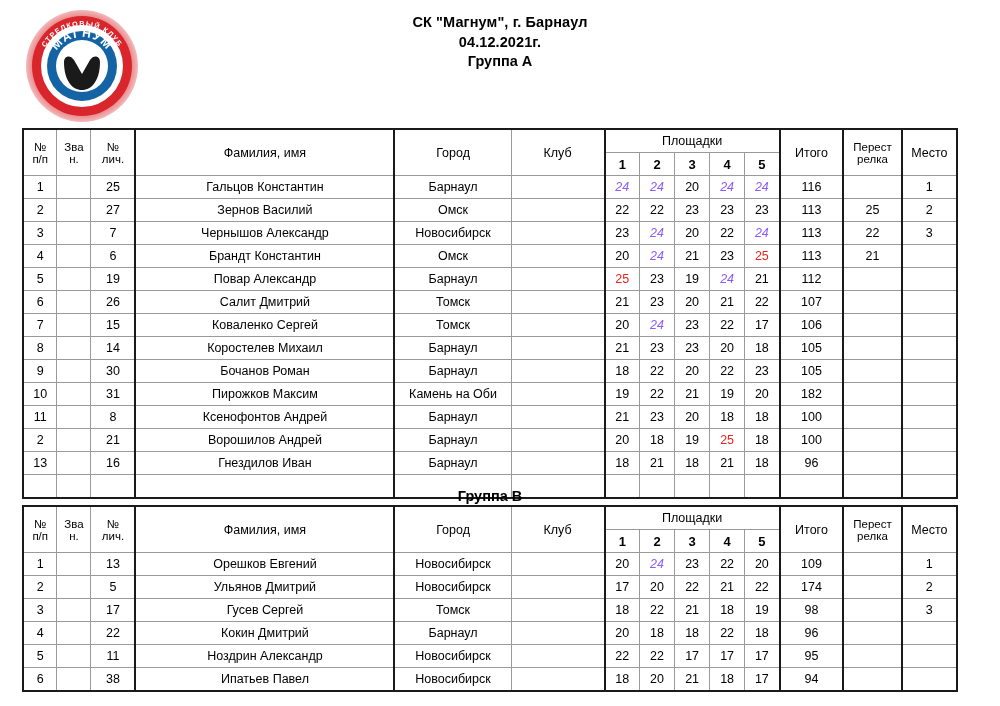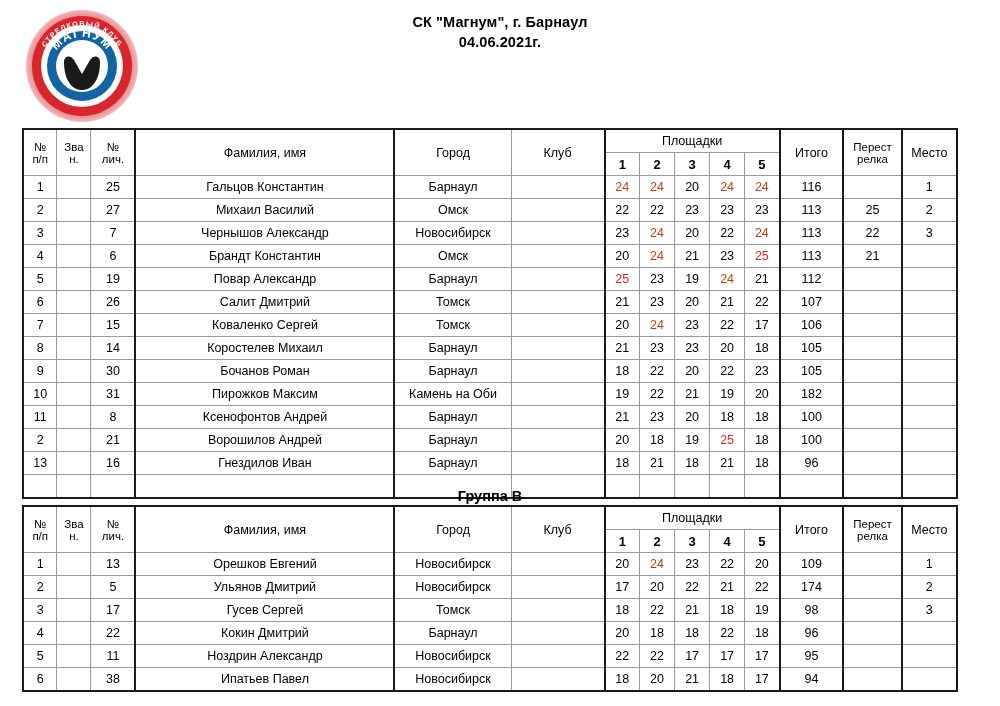--- a/index.html
+++ b/index.html
@@ -139,21 +139,21 @@
     padding-right: 10px;
     text-align: right;
   }
   td.pp { font-size: 12.5px; }
   td.city { font-size: 12px; }
   td.score { font-weight: bold; font-size: 13.5px; }
   td.total { font-weight: bold; font-size: 13.5px; }
   td.place { font-weight: bold; font-size: 13.5px; }
   td.shoot { font-size: 12px; }
 
-  .s24 { color: #c2410c; }
+  .s24 { color: #8b5cf6; font-style: italic; }
   .s25 { color: #e8231f; }
 
   .two-line {
     line-height: 12px;
     font-size: 11.5px;
     padding: 1px 0;
   }
   .two-line span { display: block; }
 </style>
 </head>
@@ -184,21 +184,22 @@
                L 68 52
                C 72 46, 78 48, 78 54
                C 78 72, 70 82, 60 82
                C 50 82, 42 72, 42 54 Z" fill="#1a1a1a"></path>
     </g>
   </svg>
 </div>
 
 <div class="title-block">
   <div class="title-line">СК "Магнум", г. Барнаул</div>
-  <div class="title-line">04.06.2021г.</div>
+  <div class="title-line">04.12.2021г.</div>
+  <div class="group-label">Группа А</div>
 </div>
 
 <div class="sheet" id="sheet-a" style="top:128px;">
   <table class="grid" id="table-a">
     <colgroup>
       <col style="width:32px">
         <col style="width:32px">
         <col style="width:42px">
       <col style="width:244px">
         <col style="width:110px">
@@ -267,21 +268,21 @@
           <td class="score s24">24</td>
           <td class="score s24 sep-right">24</td>
           <td class="total sep-right">116</td>
           <td class="shoot sep-right"></td>
           <td class="place">1</td>
         </tr>
         <tr>
           <td class="pp">2</td>
           <td class="zvan"></td>
           <td class="num-lich sep-right">27</td>
-          <td class="name sep-right">Михаил Василий</td>
+          <td class="name sep-right">Зернов Василий</td>
           <td class="city">Омск</td>
           <td class="club sep-right"></td>
           <td class="score">22</td>
           <td class="score">22</td>
           <td class="score">23</td>
           <td class="score">23</td>
           <td class="score sep-right">23</td>
           <td class="total sep-right">113</td>
           <td class="shoot sep-right">25</td>
           <td class="place">2</td>

